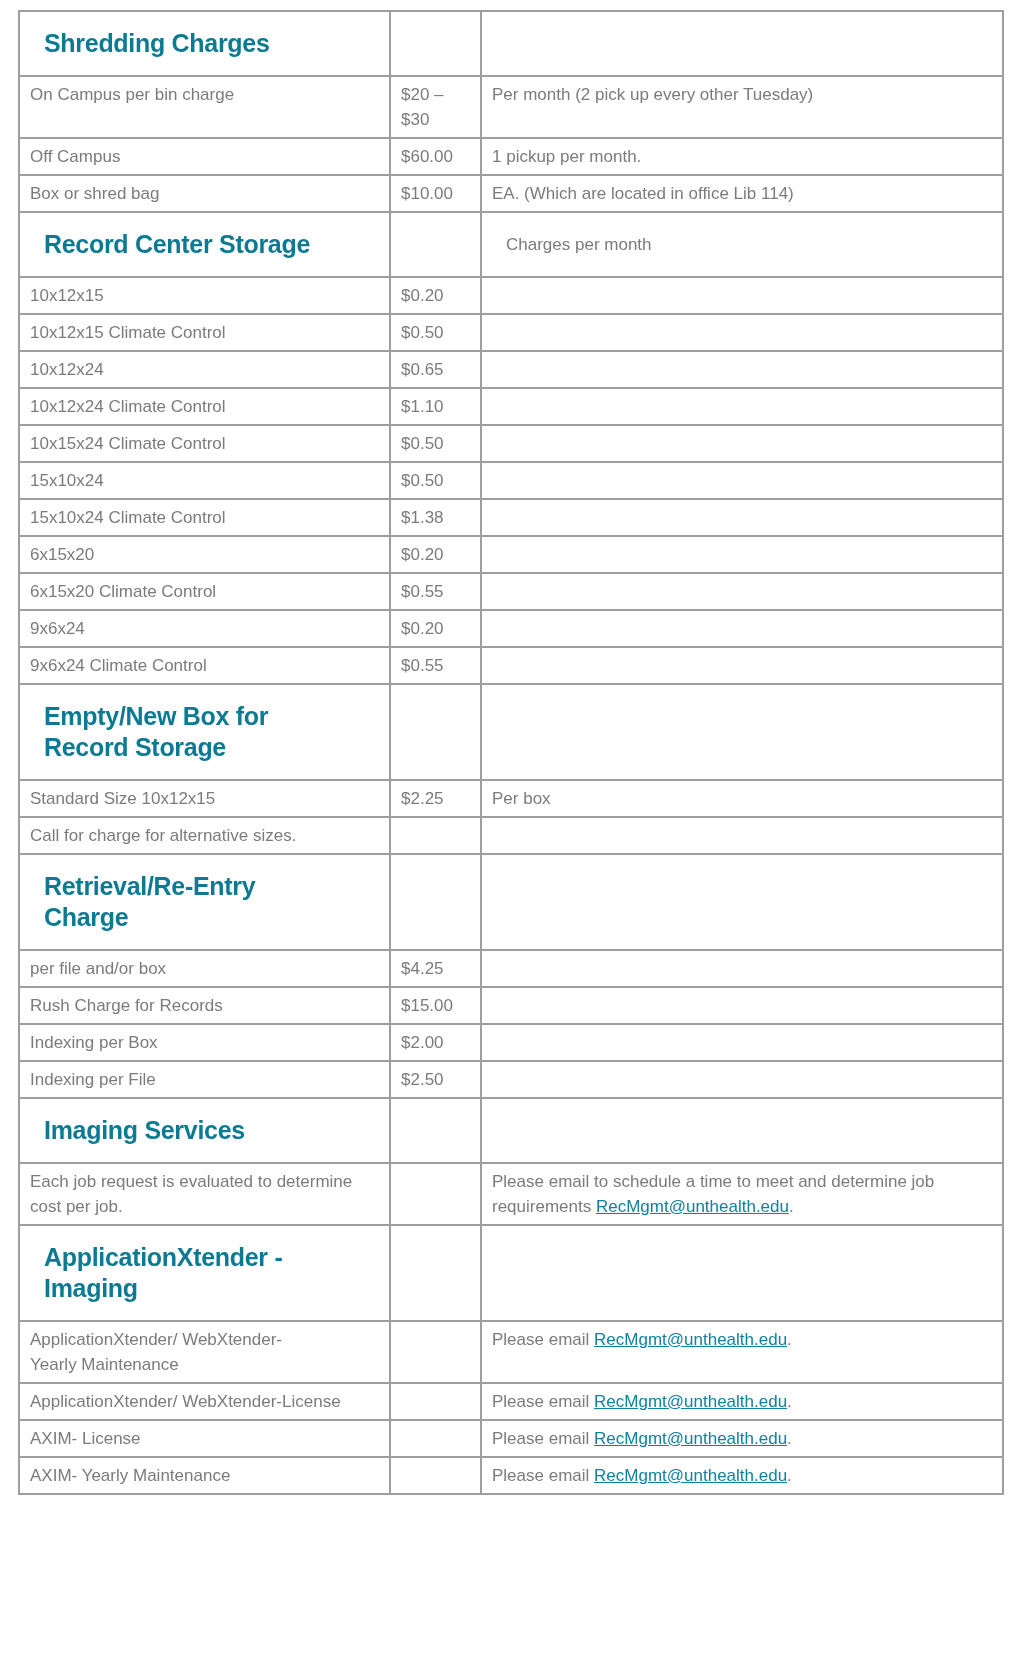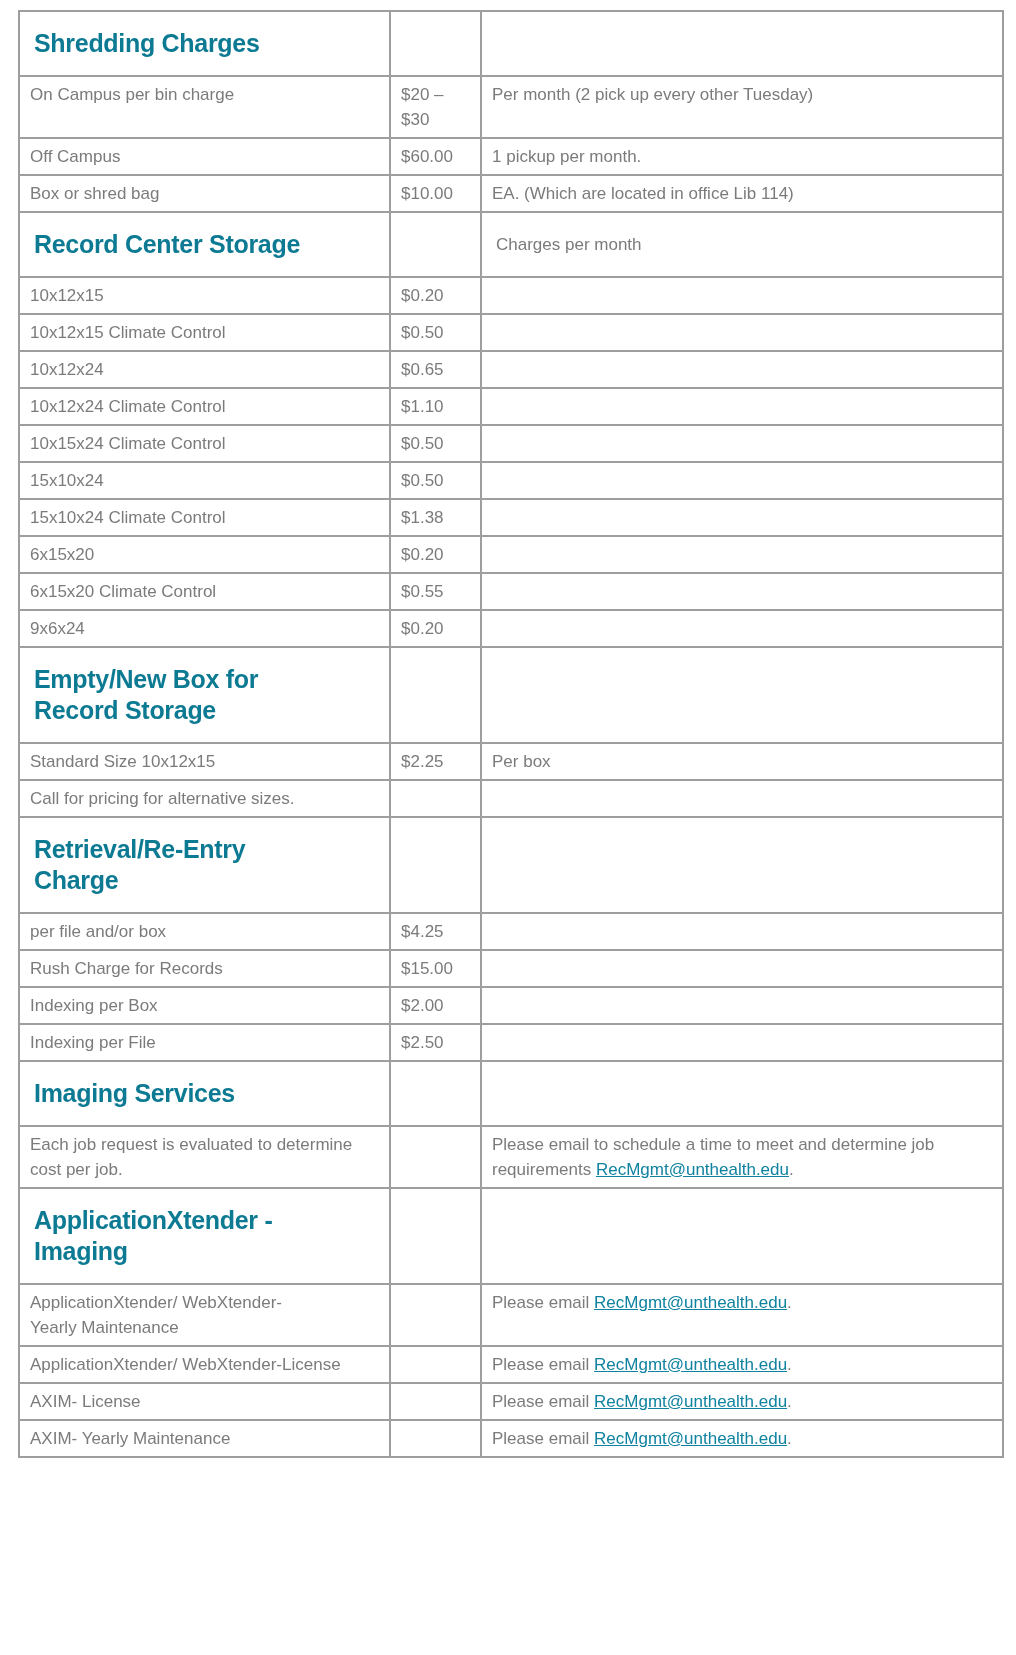--- a/index.html
+++ b/index.html
@@ -29,21 +29,21 @@
     white-space:pre-line;
     overflow:hidden;
     color:var(--body-text);
     font-size:17px;
     line-height:25px;
     padding:5px 10px;
     vertical-align:top;
   }
   tr.section-row td{
     vertical-align:middle;
-    padding:16px 14px;
+    padding:16px 24px;
   }
   tr.section-row td.col1{
     color:var(--accent);
     font-size:25px;
     line-height:31px;
     font-weight:bold;
     letter-spacing:-0.3px;
   }
   a.email-link{
     color:var(--link);
@@ -129,33 +129,38 @@
       <tr class="item-row">
         <td class="col1">6x15x20 Climate Control</td>
         <td class="col2">$0.55</td>
         <td class="col3"></td>
       </tr>
       <tr class="item-row">
         <td class="col1">9x6x24</td>
         <td class="col2">$0.20</td>
         <td class="col3"></td>
       </tr>
+      <tr class="item-row">
+        <td class="col1">9x6x24 Climate Control</td>
+        <td class="col2">$0.55</td>
+        <td class="col3"></td>
+      </tr>
       <tr class="section-row">
         <td class="col1">Empty/New Box for
 Record Storage</td>
         <td class="col2"></td>
         <td class="col3"></td>
       </tr>
       <tr class="item-row">
         <td class="col1">Standard Size 10x12x15</td>
         <td class="col2">$2.25</td>
         <td class="col3"><span>Per box</span></td>
       </tr>
       <tr class="item-row">
-        <td class="col1">Call for pricing for alternative sizes.</td>
+        <td class="col1">Call for charge for alternative sizes.</td>
         <td class="col2"></td>
         <td class="col3"></td>
       </tr>
       <tr class="section-row">
         <td class="col1">Retrieval/Re-Entry
 Charge</td>
         <td class="col2"></td>
         <td class="col3"></td>
       </tr>
       <tr class="item-row">

